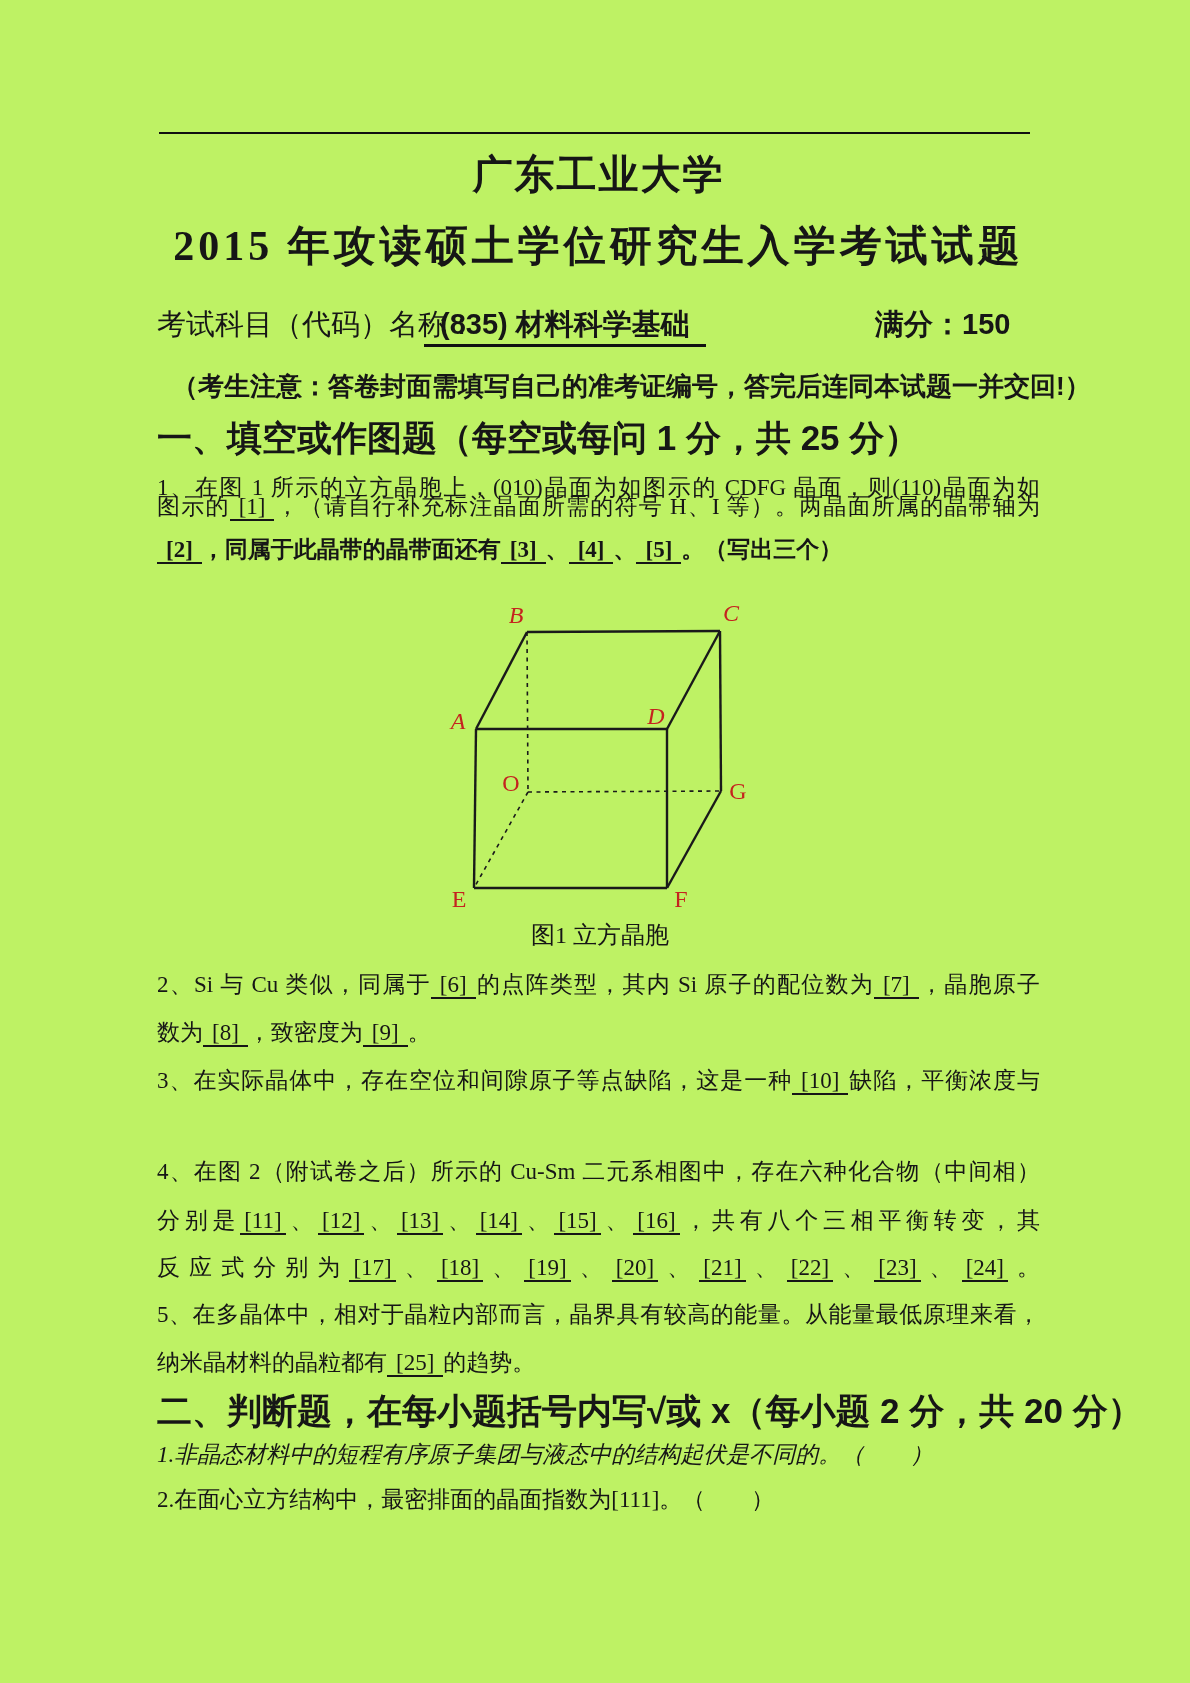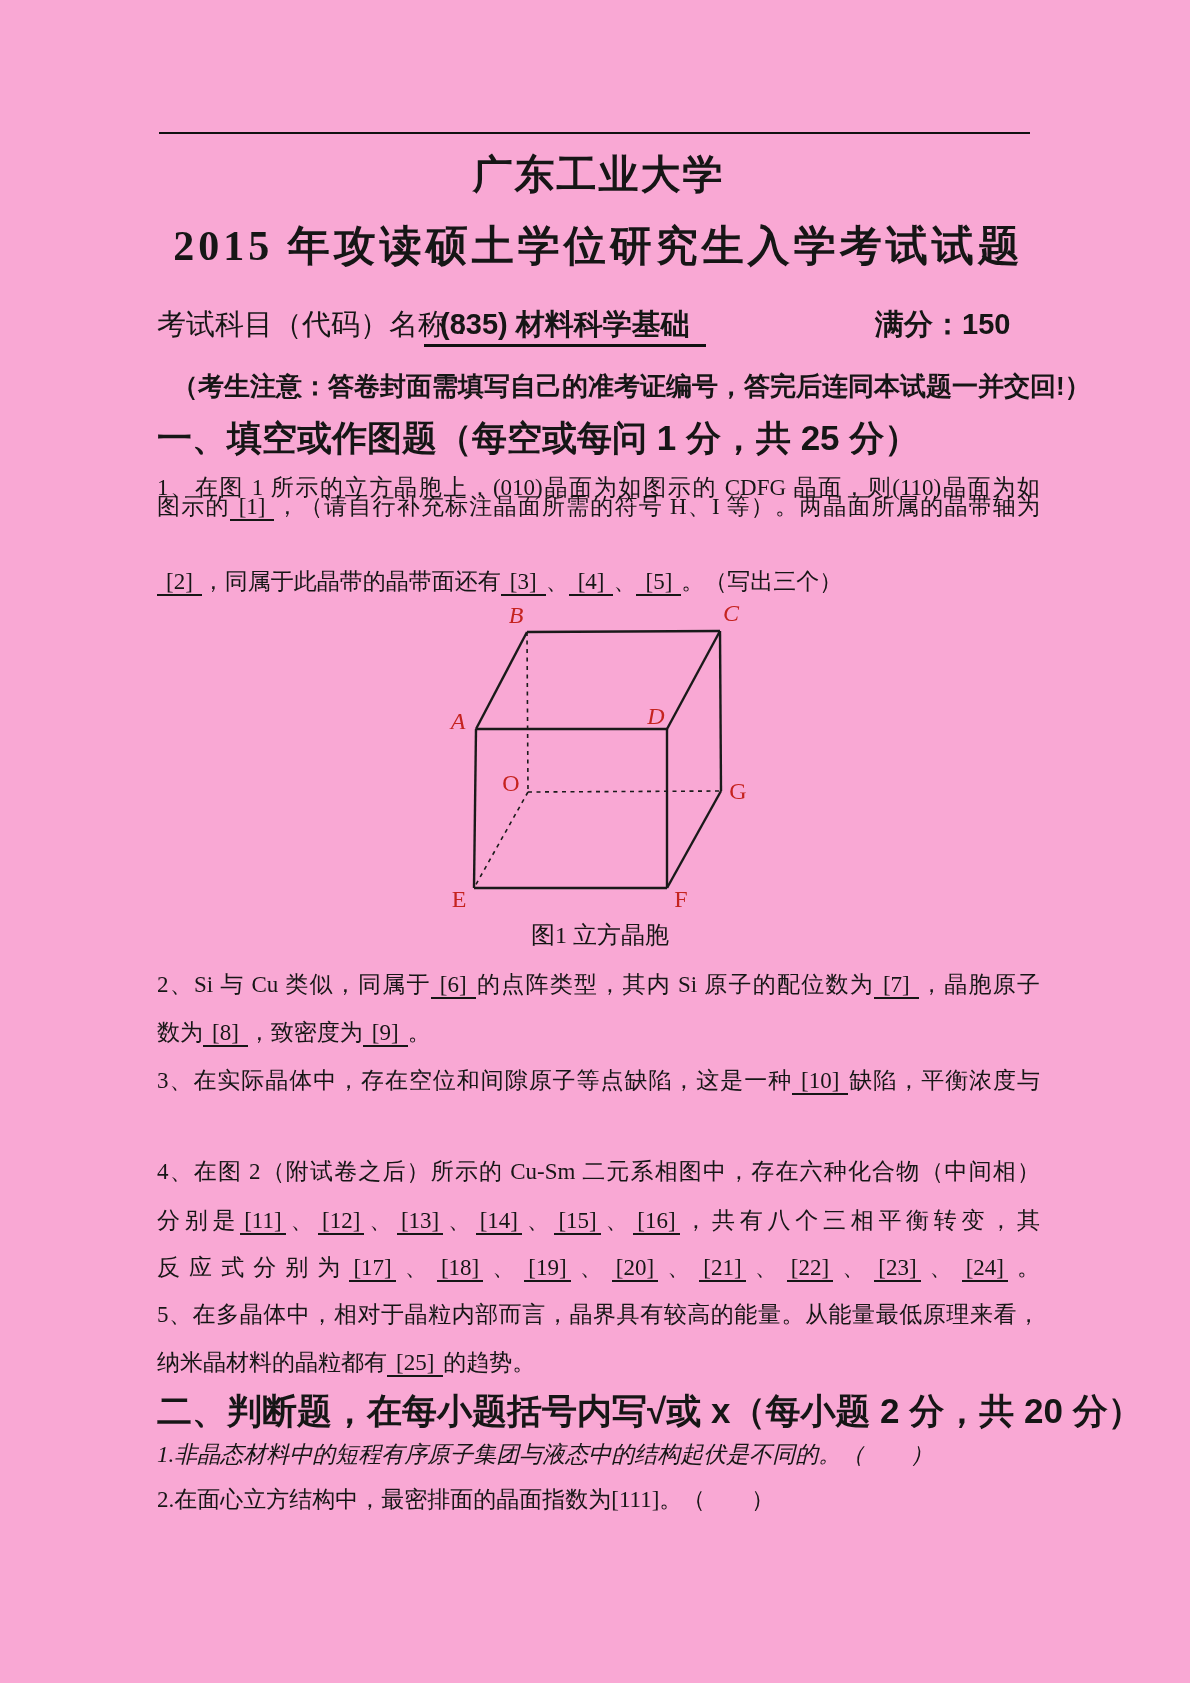--- a/index.html
+++ b/index.html
@@ -1,17 +1,17 @@
 <!DOCTYPE html>
 <html style="--accent-red: #c5231f;"><head>
 <meta charset="utf-8">
 <style>
   html,body{margin:0;padding:0;background:#ffffff;}
   .page{
-    position:relative; width:1190px; height:1683px; background:#f9a8d4;
+    position:relative; width:1190px; height:1683px; background:#bef264;
     font-family:"Liberation Serif", serif; color:#161616; overflow:hidden;
   }
   .rule{position:absolute; height:2px; background:#111;}
   .doc-title{
     position:absolute; left:157px; width:883px; text-align:center;
     font-size:40px; font-weight:bold; line-height:50px; letter-spacing:2px;
   }
   .doc-subtitle{
     position:absolute; left:157px; width:883px; text-align:center;
     font-size:42px; font-weight:bold; line-height:42px; letter-spacing:4px;
@@ -68,21 +68,21 @@
     <span class="subject-value">(835) 材料科学基础</span>
     <span class="full-score">满分：150</span>
   </div>
 
   <div class="notice">（考生注意：答卷封面需填写自己的准考证编号，答完后连同本试题一并交回!）</div>
 
   <div class="sec-heading" style="top:421px;">一、填空或作图题（每空或每问 1 分，共 25 分）</div>
 
   <div class="line fill" style="top:471px;"><span>1、在图 1 所示的立方晶胞上，(010)晶面为如图示的 CDFG 晶面，则(110)晶面为如</span></div>
   <div class="line fill" style="top:490px;"><span>图示的</span><span class="blank">[1]</span><span>，（请自行补充标注晶面所需的符号 H、I 等）。两晶面所属的晶带轴为</span></div>
-  <div class="line" style="top:565px;"><span class="blank">[2]</span><span>，同属于此晶带的晶带面还有</span><span class="blank">[3]</span><span>、</span><span class="blank">[4]</span><span>、</span><span class="blank">[5]</span><span>。（写出三个）</span></div>
+  <div class="line" style="top:533px;font-weight:bold;"><span class="blank">[2]</span><span>，同属于此晶带的晶带面还有</span><span class="blank">[3]</span><span>、</span><span class="blank">[4]</span><span>、</span><span class="blank">[5]</span><span>。（写出三个）</span></div>
 
   <svg class="cube-svg" width="1190" height="1683" viewBox="0 0 1190 1683">
     <g stroke="#1a1a1a" stroke-width="2.4" fill="none">
       <line x1="476" y1="729" x2="667" y2="729"></line>
       <line x1="476" y1="729" x2="474" y2="888"></line>
       <line x1="667" y1="729" x2="667" y2="888"></line>
       <line x1="474" y1="888" x2="667" y2="888"></line>
       <line x1="476" y1="729" x2="527" y2="632"></line>
       <line x1="667" y1="729" x2="720" y2="631"></line>
       <line x1="527" y1="632" x2="720" y2="631"></line>

